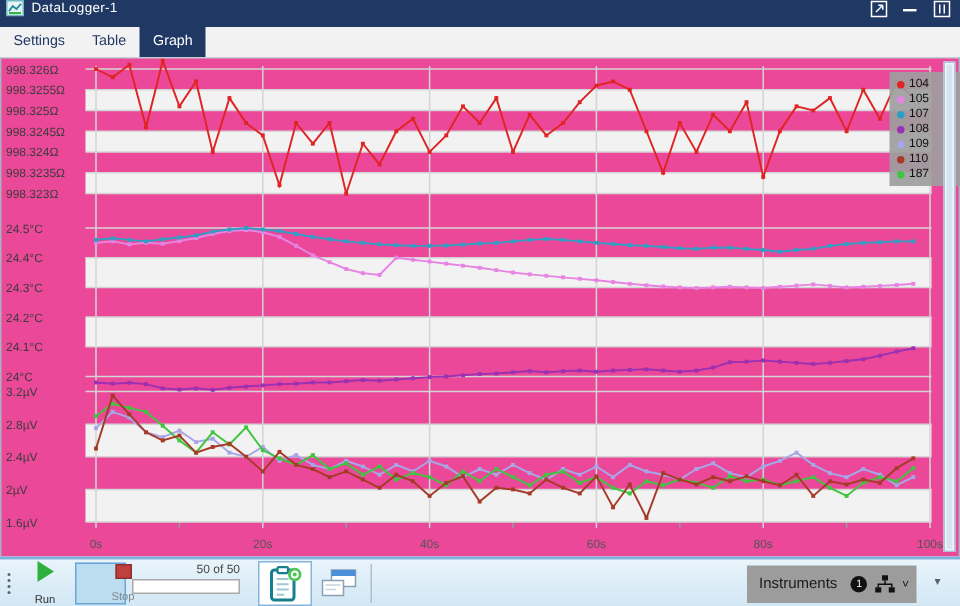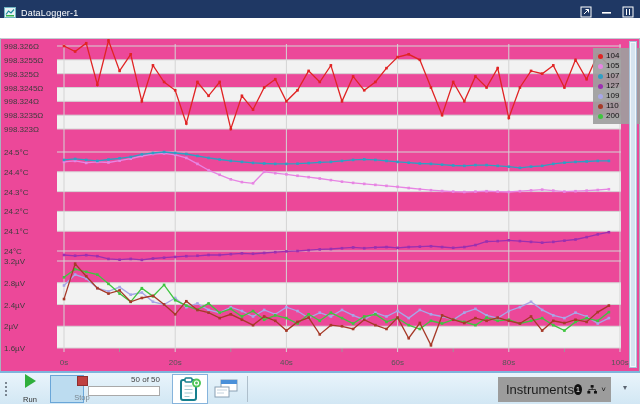--- a/index.html
+++ b/index.html
@@ -2,21 +2,21 @@
 <html><head>
 <meta charset="utf-8">
 <style>
   * { margin:0; padding:0; box-sizing:border-box; }
   html,body { width:640px; height:404px; overflow:hidden;
     font-family:"Liberation Sans", sans-serif; background:#eef2f6; }
   .window { position:relative; width:640px; height:404px; background:#fff; }
 
   
   .titlebar { position:absolute; left:0; top:0; width:640px; height:18px;
-    background:#1f3864; display:flex; align-items:flex-end; }
+    background:#1f3864; display:flex; align-items:flex-start; }
   .app-icon { width:12px; height:11px; margin-left:4px; }
   .title-text { color:#fff; font-size:9px; margin-left:5px; letter-spacing:.2px; }
   .tb-icons { margin-left:auto; display:flex; align-items:center; gap:10px; margin-right:6px; }
   .tb-icons svg { display:block; }
 
   
   .tabbar { position:absolute; left:0; top:18px; width:640px; height:20px;
     background:#f2f2f2; display:flex; align-items:flex-end; }
   .tab { font-size:9.5px; color:#1f3864; padding:4px 9px 5px 9px; height:20px;
     display:flex; align-items:center; cursor:default; }
@@ -59,21 +59,21 @@
   .progress-fill { position:absolute; left:0; top:0; bottom:0; width:0; background:#bde0bd; }
 
   .note-btn { position:absolute; left:172px; top:1px; width:36px; height:30px; background:#fff;
     border:1px solid #86b4dc; display:flex; align-items:center; justify-content:center; }
   .win-btn { position:absolute; left:212px; top:4px; width:28px; height:24px;
     display:flex; align-items:center; justify-content:center; }
   .toolbar-sep { position:absolute; left:247px; top:3px; width:1px; height:26px; background:#aebfcc; }
 
   .instr-panel { position:absolute; left:498px; top:4px; width:113px; height:25px; background:#9c9c9c;
     display:flex; align-items:center; }
-  .instr-label { font-size:13px; color:#1a1a1a; margin-left:8px; }
+  .instr-label { font-size:10px; color:#1a1a1a; margin-left:8px; }
   .instr-badge { margin-left:auto; width:11px; height:11px; border-radius:50%; background:#111;
     color:#fff; font-size:7px; display:flex; align-items:center; justify-content:center; }
   .instr-net { margin:0 4px 0 5px; }
   .instr-chev { font-size:8px; color:#111; margin-right:5px; }
   .far-chev { position:absolute; left:623px; top:10px; font-size:8px; color:#5a6470; }
 </style>
 </head>
 <body>
 
 <div class="window">
@@ -93,20 +93,25 @@
       <svg width="10" height="12" viewBox="0 0 10 12">
         <rect x="0" y="6" width="9" height="1.6" fill="#fff"></rect>
       </svg>
       <svg width="12" height="12" viewBox="0 0 12 12">
         <rect x="1" y="1" width="10" height="10" fill="none" stroke="#fff"></rect>
         <path d="M4.5 3 v6 M7.5 3 v6" stroke="#fff" fill="none"></path>
       </svg>
     </div>
   </div>
 
+  <div class="tabbar">
+    <span class="tab">Settings</span>
+    <span class="tab">Table</span>
+    <span class="tab selected">Graph</span>
+  </div>
 
   <div class="graph-area">
     <svg width="638" height="331" viewBox="0 0 638 331">
         <rect x="56" y="20.83333333280911" width="564" height="13.833333332809111" fill="#f2f2f2"></rect>
         <rect x="56" y="48.50000000157267" width="564" height="13.833333332809104" fill="#f2f2f2"></rect>
         <rect x="56" y="76.1666666671909" width="564" height="13.833333332809104" fill="#f2f2f2"></rect>
         <rect x="56" y="132.8000000000003" width="564" height="19.799999999999557" fill="#f2f2f2"></rect>
         <rect x="56" y="172.40000000000015" width="564" height="19.799999999999557" fill="#f2f2f2"></rect>
         <rect x="56" y="243.75000000000003" width="564" height="21.74999999999997" fill="#f2f2f2"></rect>
         <rect x="56" y="287.25" width="564" height="21.75" fill="#f2f2f2"></rect>
@@ -529,33 +534,33 @@
         <div class="lg-row">
           <span class="lg-dot" style="background: rgb(231, 132, 227);"></span>
           <span class="lg-tx">105</span>
         </div>
         <div class="lg-row">
           <span class="lg-dot" style="background: rgb(46, 159, 196);"></span>
           <span class="lg-tx">107</span>
         </div>
         <div class="lg-row">
           <span class="lg-dot" style="background: rgb(155, 48, 176);"></span>
-          <span class="lg-tx">127</span>
+          <span class="lg-tx">108</span>
         </div>
         <div class="lg-row">
           <span class="lg-dot" style="background: rgb(167, 167, 232);"></span>
           <span class="lg-tx">109</span>
         </div>
         <div class="lg-row">
           <span class="lg-dot" style="background: rgb(166, 58, 40);"></span>
           <span class="lg-tx">110</span>
         </div>
         <div class="lg-row">
           <span class="lg-dot" style="background: rgb(63, 197, 63);"></span>
-          <span class="lg-tx">200</span>
+          <span class="lg-tx">187</span>
         </div>
       </div>
     <div class="v-scrollbar">
       <div class="v-thumb"></div>
     </div>
   </div>
 
   <div class="toolbar">
     <div class="grip">
         <i></i>

